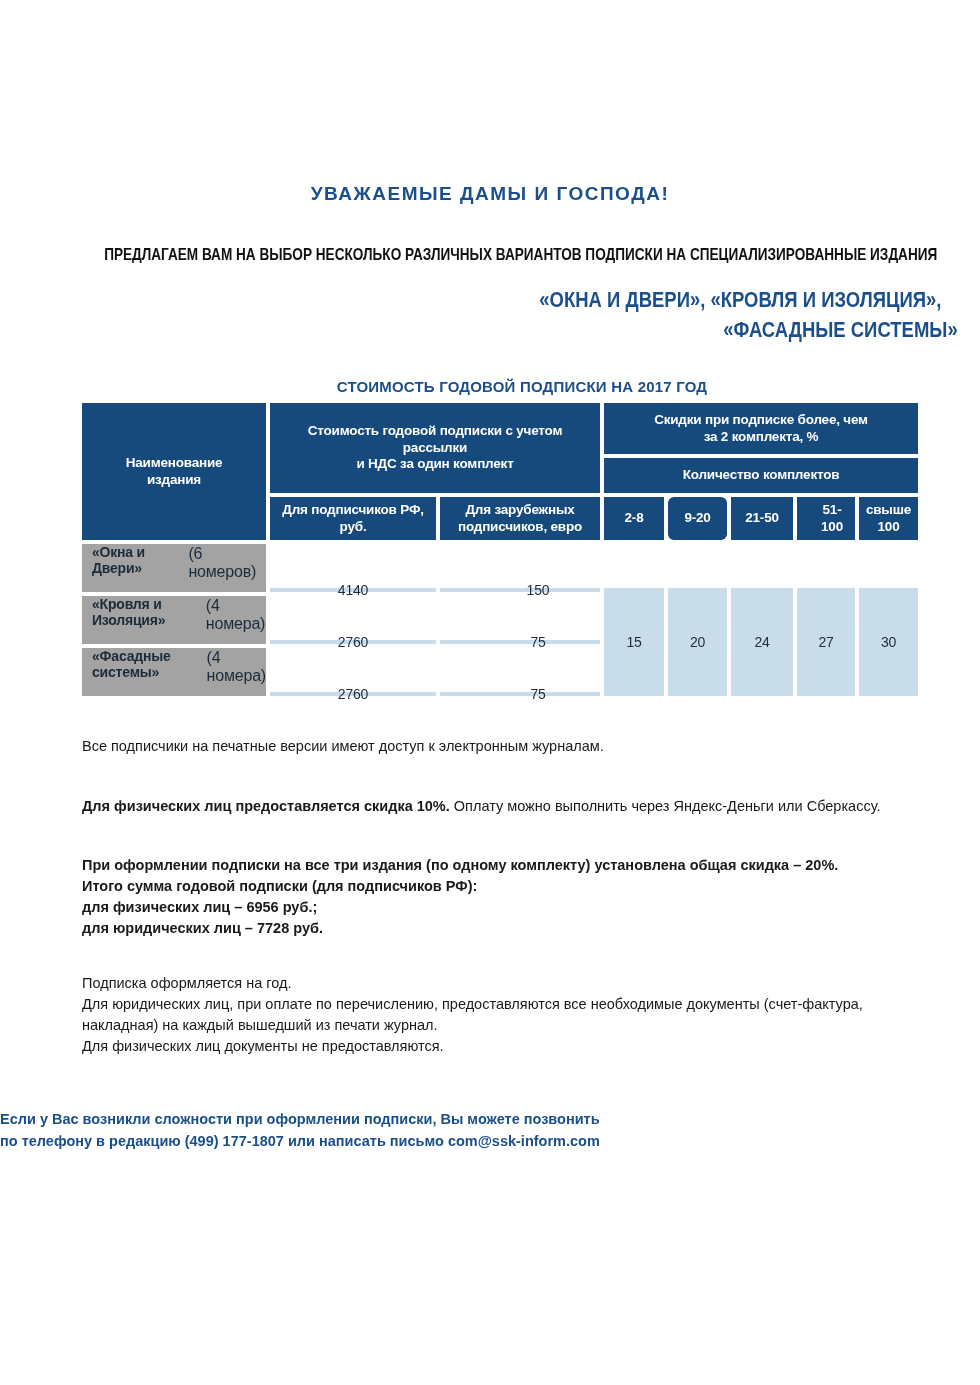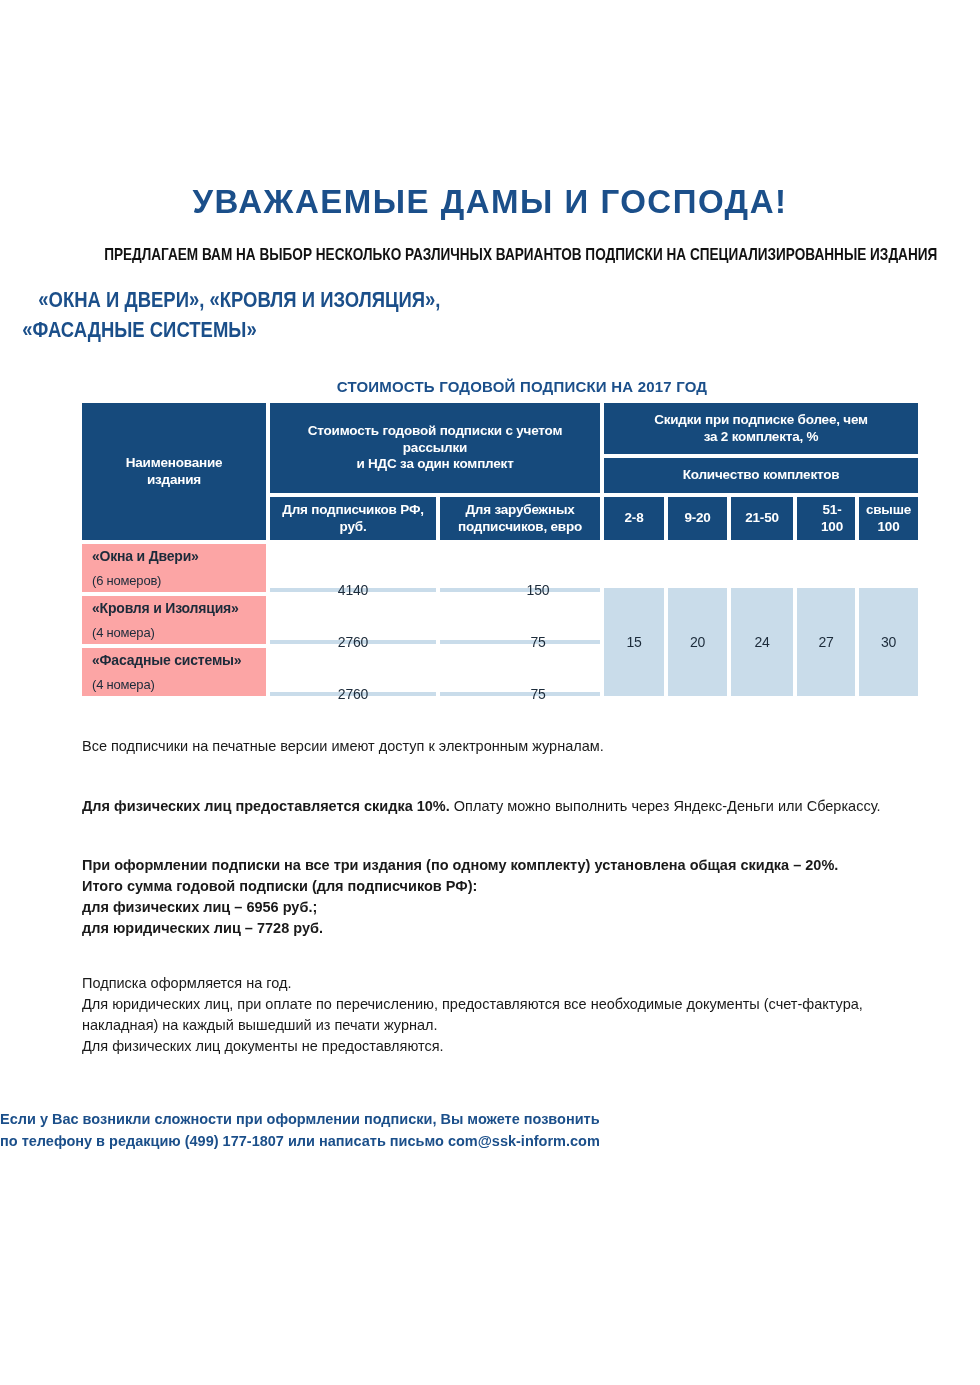--- a/index.html
+++ b/index.html
@@ -10,31 +10,31 @@
     background: #ffffff;
     font-family: "Liberation Sans", "DejaVu Sans", sans-serif;
     color: #1a1a1a;
     overflow: hidden;
   }
 
   
   .title {
     position: absolute; top: 183px; left: 0; width: 100%;
     text-align: center;
-    font-size: 33px; font-weight: bold;
+    font-size: 19px; font-weight: bold;
     color: #1b4f8a; letter-spacing: 1.5px;
   }
   .subtitle { position: absolute; top: 245px; left: 0; width: 100%; text-align: center; }
   .subtitle .cond {
     display: inline-block; transform: scaleX(0.80); transform-origin: center;
     font-size: 17px; font-weight: bold; color: #111; white-space: nowrap; letter-spacing: 0px;
   }
   .editions {
     position: absolute; top: 286px; left: 0; width: 100%;
-    text-align: left; color: #1b4f8a; font-weight: bold; line-height: 28px;
+    text-align: right; color: #1b4f8a; font-weight: bold; line-height: 28px;
   }
   .editions .cond {
     display: inline-block; transform: scaleX(0.84); transform-origin: center;
     font-size: 22px; white-space: nowrap;
   }
   .caption {
     position: absolute; top: 378px; left: 0; width: 100%;
     text-align: center; font-size: 15px; font-weight: bold;
     color: #1b4f8a; letter-spacing: 0.2px; margin-left: 32px;
   }
@@ -53,34 +53,34 @@
     display: flex; align-items: center; justify-content: center;
     text-align: center; font-size: 13.5px; line-height: 1.25;
     padding: 2px 6px; box-sizing: border-box; white-space: pre-line;
   }
   .dc {
     background: #c9dcea; color: #1c2b3a;
     display: flex; align-items: center; justify-content: center;
     text-align: center; font-size: 14px; margin-top: 44px;
   }
   .nc {
-    background: #fca5a5; color: #1c2b3a;
-    display: flex; flex-direction: column; justify-content: center;
+    background: #a3a3a3; color: #1c2b3a;
+    display: flex; flex-direction: row; justify-content: center;
     padding-left: 10px; box-sizing: border-box; text-align: left;
   }
   .nc .nm  { font-weight: bold; font-size: 14px; }
-  .nc .iss { font-size: 13px; margin-top: 9px; }
+  .nc .iss { font-size: 16px; margin-top: 1px; }
 
   .c-name     { grid-column: 1;          grid-row: 1 / span 3; }
   .c-cost     { grid-column: 2 / span 2; grid-row: 1 / span 2; }
   .c-disc     { grid-column: 4 / span 5; grid-row: 1; }
   .c-qty      { grid-column: 4 / span 5; grid-row: 2; }
   .c-rf       { grid-column: 2; grid-row: 3; }
   .c-foreign  { grid-column: 3; grid-row: 3; }
-  .c-r1 { grid-column: 4; grid-row: 3; } .c-r2 { grid-column: 5; grid-row: 3; }
+  .c-r1 { grid-column: 4; grid-row: 3; } .c-r2 { grid-column: 5; grid-row: 3; border-radius: 6px; }
   .c-r3 { grid-column: 6; grid-row: 3; } .c-r4 { grid-column: 7; grid-row: 3; padding-left: 18px; }
   .c-r5 { grid-column: 8; grid-row: 3; }
 
   .row1 { grid-row: 4; } .row2 { grid-row: 5; } .row3 { grid-row: 6; }
   .colA { grid-column: 1; } .colB { grid-column: 2; } .colC { grid-column: 3; padding-left: 36px; }
   .d1 { grid-column: 4; grid-row: 4 / span 3; } .d2 { grid-column: 5; grid-row: 4 / span 3; }
   .d3 { grid-column: 6; grid-row: 4 / span 3; } .d4 { grid-column: 7; grid-row: 4 / span 3; }
   .d5 { grid-column: 8; grid-row: 4 / span 3; }
 
   

